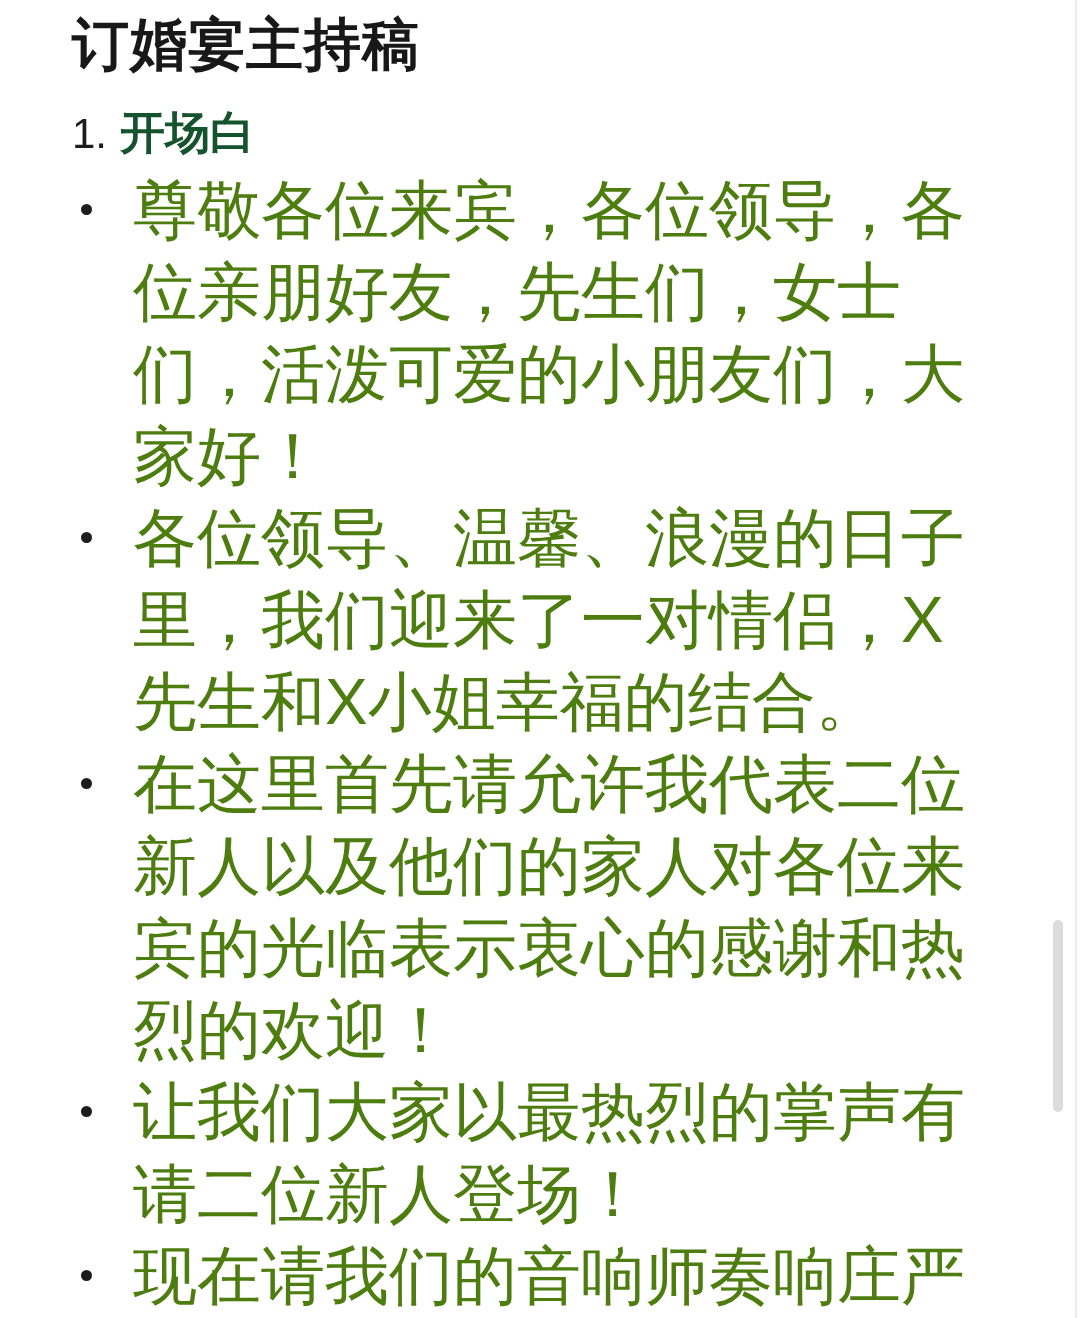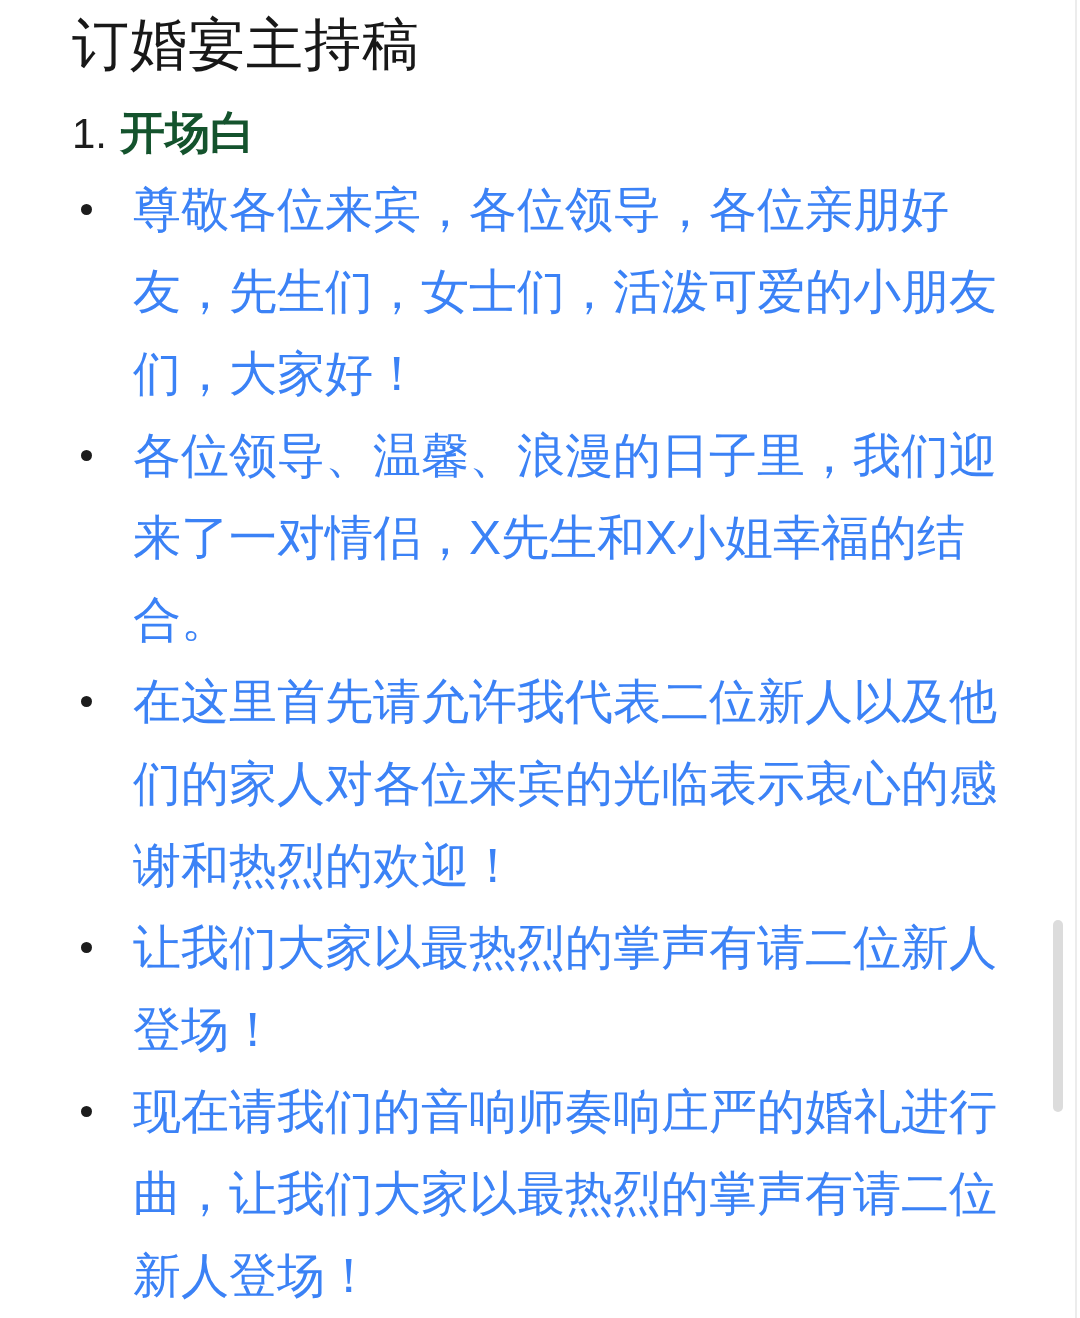--- a/index.html
+++ b/index.html
@@ -12,21 +12,21 @@
   body {
     font-family: "Liberation Sans", "DejaVu Sans", sans-serif;
     color: #1c1c1c;
     position: relative;
   }
   .doc {
     padding: 8px 0 0 72px;
   }
   .doc-title {
     font-size: 57px;
-    font-weight: 400;
+    font-weight: 700;
     line-height: 72px;
     letter-spacing: 1px;
     color: #181818;
   }
   .section-heading {
     display: flex;
     align-items: baseline;
     margin-top: 22px;
     line-height: 62px;
   }
@@ -54,23 +54,23 @@
     flex: 0 0 auto;
     width: 11px;
     height: 11px;
     border-radius: 50%;
     background: #1c1c1c;
     margin: 35px 0 0 9px;
   }
   .bullet-text {
     margin-left: 41px;
     width: 872px;
-    font-size: 48px;
+    font-size: 64px;
     line-height: 82px;
-    color: #3b82f6;
+    color: #4d7c0f;
     line-break: strict;
   }
   .right-border {
     position: absolute;
     top: 0;
     right: 3px;
     width: 2px;
     height: 1318px;
     background: #ececec;
   }

